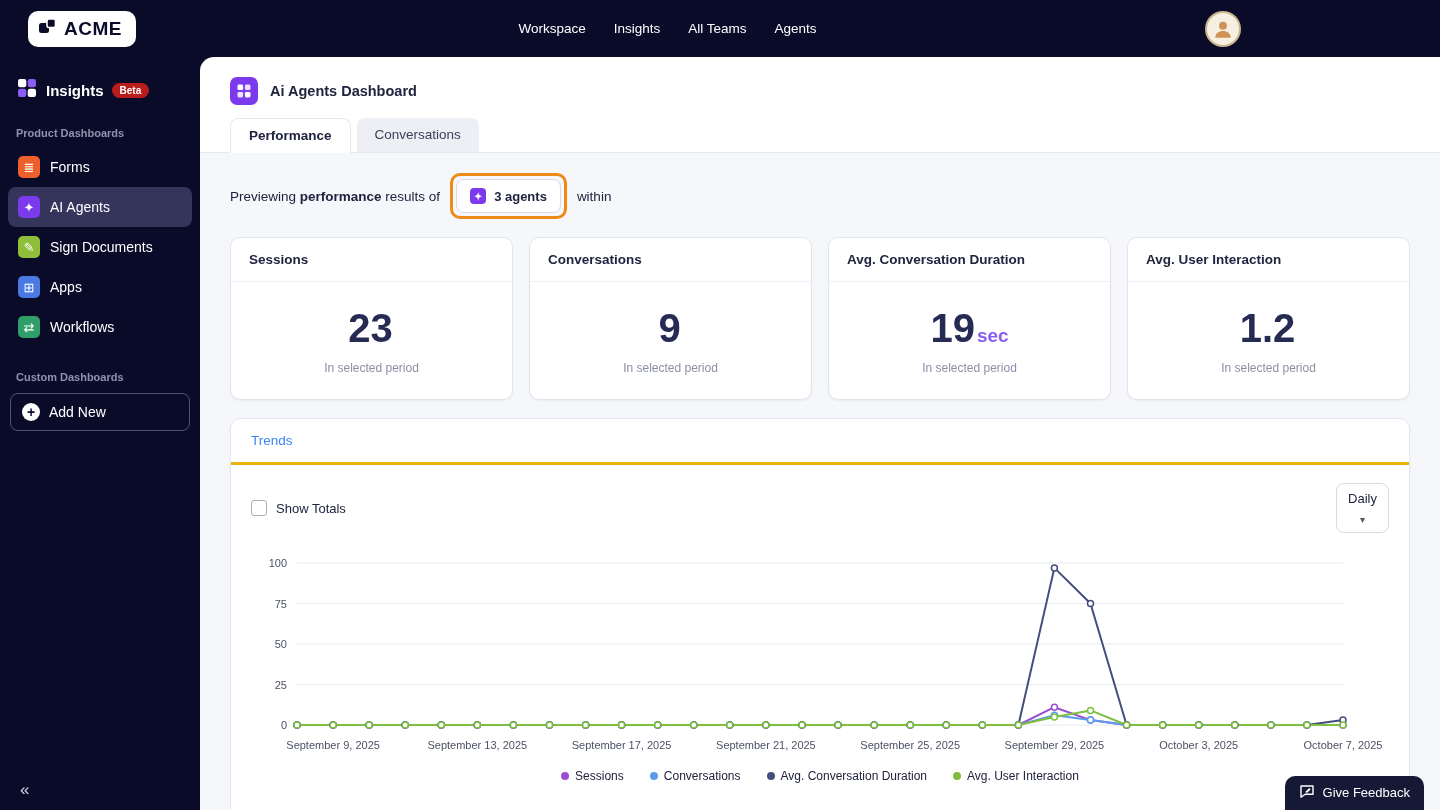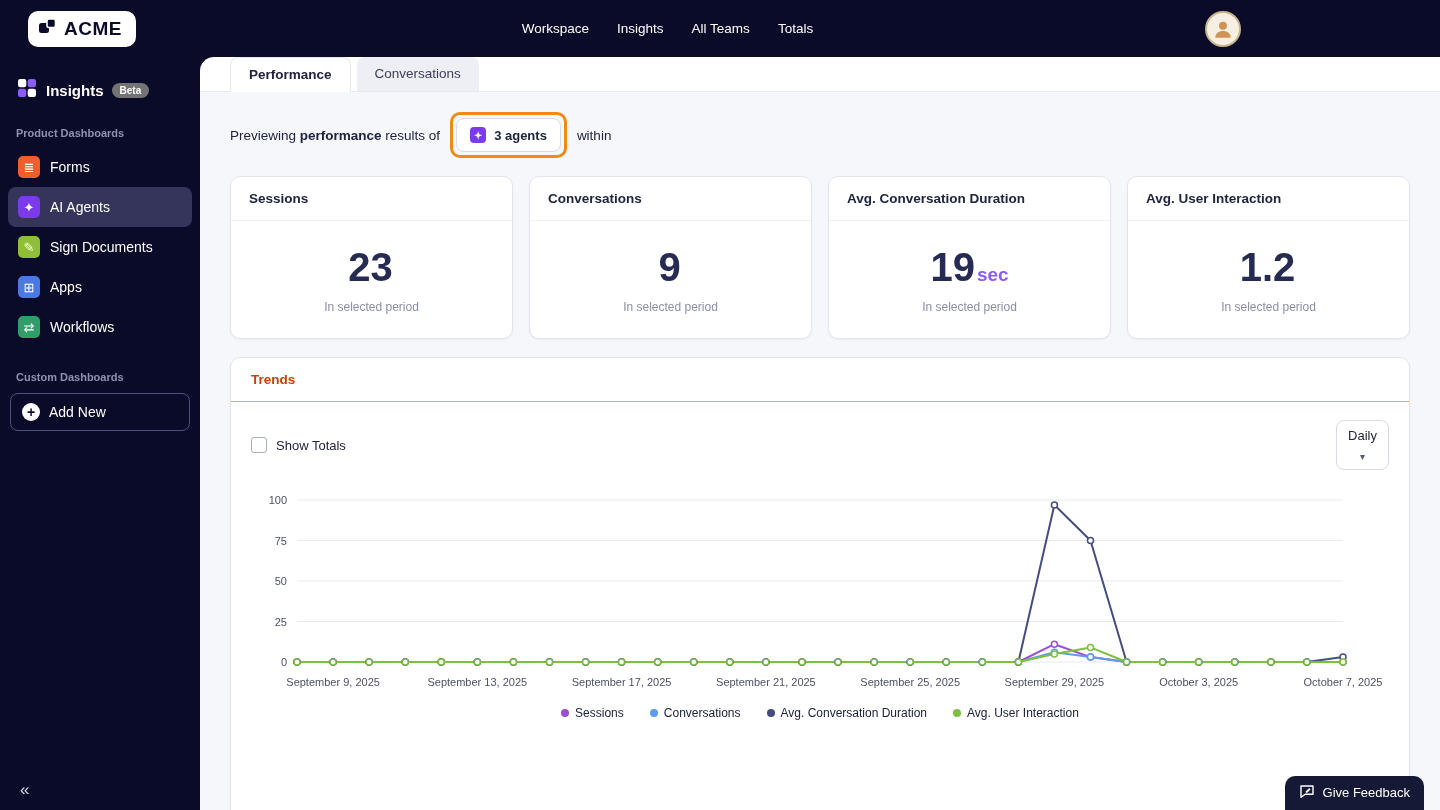--- a/index.html
+++ b/index.html
@@ -14,21 +14,21 @@
   .brand-text { font-weight:bold; font-size:19px; color:#0c0c2a; letter-spacing:.5px; }
   .topnav { display:flex; align-items:center; gap:28px; }
   .nav-link { color:#ffffff; font-size:13.5px; cursor:pointer; }
   .avatar { width:36px; height:36px; border-radius:50%; background:#f6efe2;
             border:2px solid #c8b68e; display:flex; align-items:center; justify-content:center; margin-left:6px; }
 
   
   .sidebar { position:absolute; top:57px; left:0; width:200px; bottom:0; color:#fff; }
   .sb-head { display:flex; align-items:center; gap:8px; padding:20px 16px 0; }
   .sb-title { font-size:15px; font-weight:bold; }
-  .badge { background:#737373; color:#fff; font-size:10px; font-weight:bold;
+  .badge { background:#b91c1c; color:#fff; font-size:10px; font-weight:bold;
            border-radius:10px; padding:2px 8px; }
   .sb-section { font-size:11px; color:#8f92ae; font-weight:bold; padding:0 16px; margin:24px 0 8px; }
   .sb-item { display:flex; align-items:center; gap:10px; height:40px; margin:0 8px;
              padding:0 10px; border-radius:8px; font-size:14px; cursor:pointer; }
   .sb-item.active { background:#35355c; }
   .sb-icon { width:22px; height:22px; border-radius:5px; color:#fff; font-size:13px;
              display:flex; align-items:center; justify-content:center; flex:0 0 22px; }
   .add-new { margin:10px 10px 0; border:1px solid #50507a; border-radius:8px; height:38px;
              display:flex; align-items:center; gap:9px; padding:0 11px; font-size:14px; cursor:pointer; }
   .plus-circle { width:18px; height:18px; border-radius:50%; background:#ffffff; color:#0a0b28;
@@ -66,22 +66,22 @@
   .stat-title { padding:14px 18px; font-size:13.5px; font-weight:bold; color:#20243f;
                 border-bottom:1px solid #eef0f4; }
   .stat-body { padding:24px 10px 24px; text-align:center; }
   .stat-value { font-size:40px; font-weight:bold; color:#262b54; }
   .stat-unit { font-size:19px; font-weight:bold; color:#8b5cf6; margin-left:2px; }
   .stat-sub { margin-top:10px; font-size:12px; color:#8b8fa6; }
 
   
   .trends-card { margin-top:18px; background:#fff; border:1px solid #e3e5ec; border-radius:10px;
                  box-shadow:0 1px 2px rgba(20,20,60,.05); height:480px; }
-  .trends-title { padding:14px 20px; font-size:13.5px; font-weight:bold; color:#c2410c;
-                  border-bottom:1px solid #eab308; }
+  .trends-title { padding:14px 20px; font-size:13.5px; font-weight:normal; color:#3b82f6;
+                  border-bottom:3px solid #eab308; }
   .trends-controls { display:flex; justify-content:space-between; align-items:center; padding:18px 20px 4px;gap:8px; }
   .check-wrap { display:flex; align-items:center; gap:9px; font-size:13px; color:#20243f; cursor:pointer; }
   .checkbox { width:16px; height:16px; border:1.5px solid #a7adbb; border-radius:3px; background:#fff; }
   .select { display:inline-flex; align-items:center; gap:8px; border:1px solid #d8dbe4; border-radius:8px;
             padding:7px 11px; font-size:13px; color:#20243f; background:#fff; cursor:pointer;flex-direction:column; }
   .select .chev { font-size:10px; color:#555a6e; }
   .chart-wrap { padding:14px 20px 0; }
   svg text { font-family:"Liberation Sans", sans-serif; }
   .legend { display:flex; justify-content:center; gap:26px; margin-top:2px; font-size:12px; color:#20243f; }
   .legend-item { display:flex; align-items:center; gap:6px; }
@@ -103,21 +103,21 @@
         <rect x="9" y="2" width="8.5" height="8.5" rx="2" fill="#0c0c2a" stroke="#ffffff" stroke-width="1.6"></rect>
       </svg>
     </span>
     <span class="brand-text">ACME</span>
   </div>
   <div class="topnav">
 
   <div class="nav-link">Workspace</div>
       <div class="nav-link">Insights</div>
       <div class="nav-link">All Teams</div>
-      <div class="nav-link">Totals</div>
+      <div class="nav-link">Agents</div>
     </div>
   <div class="avatar">
     <svg width="22" height="22" viewBox="0 0 20 20">
       <circle cx="10" cy="7" r="3.6" fill="#cf9455"></circle>
       <path d="M3 18c0-4.2 3.1-6.2 7-6.2s7 2 7 6.2" fill="#cf9455"></path>
     </svg>
   </div>
 </div>
 
 <div class="sidebar">
@@ -161,20 +161,31 @@
 
   <div class="add-new">
     <span class="plus-circle">+</span>
     <span>Add New</span>
   </div>
 
   <div class="collapse">«</div>
 </div>
 
 <div class="main">
+  <div class="main-head">
+    <span class="dash-icon">
+      <svg width="14" height="14" viewBox="0 0 14 14">
+        <rect x="0.5" y="0.5" width="5.6" height="5.6" rx="1.4" fill="#ffffff"></rect>
+        <rect x="7.9" y="0.5" width="5.6" height="5.6" rx="1.4" fill="#ffffff" opacity=".85"></rect>
+        <rect x="0.5" y="7.9" width="5.6" height="5.6" rx="1.4" fill="#ffffff" opacity=".85"></rect>
+        <rect x="7.9" y="7.9" width="5.6" height="5.6" rx="1.4" fill="#ffffff"></rect>
+      </svg>
+    </span>
+    <span class="page-title">Ai Agents Dashboard</span>
+  </div>
 
   <div class="tabbar">
     <div class="tab active">Performance</div>
     <div class="tab inactive">Conversations</div>
   </div>
 
   <div class="content">
 
     <div class="preview-row">
       <span>

